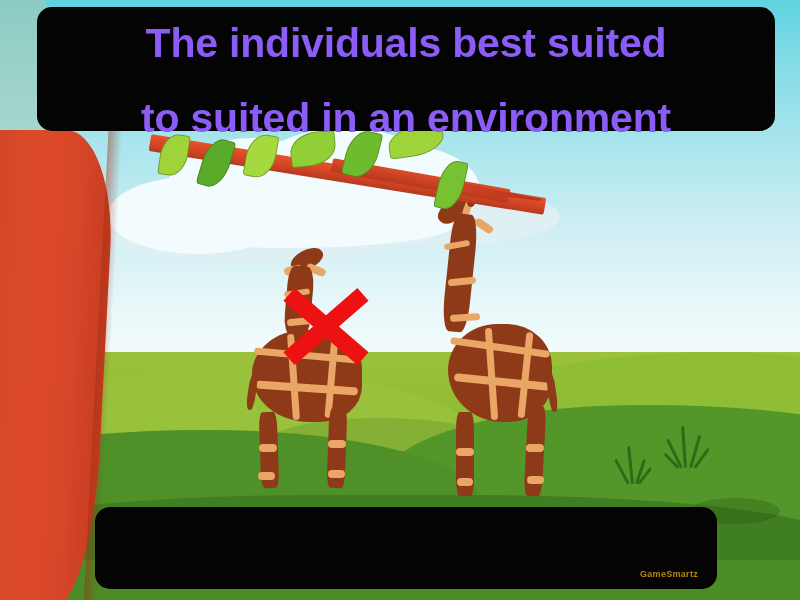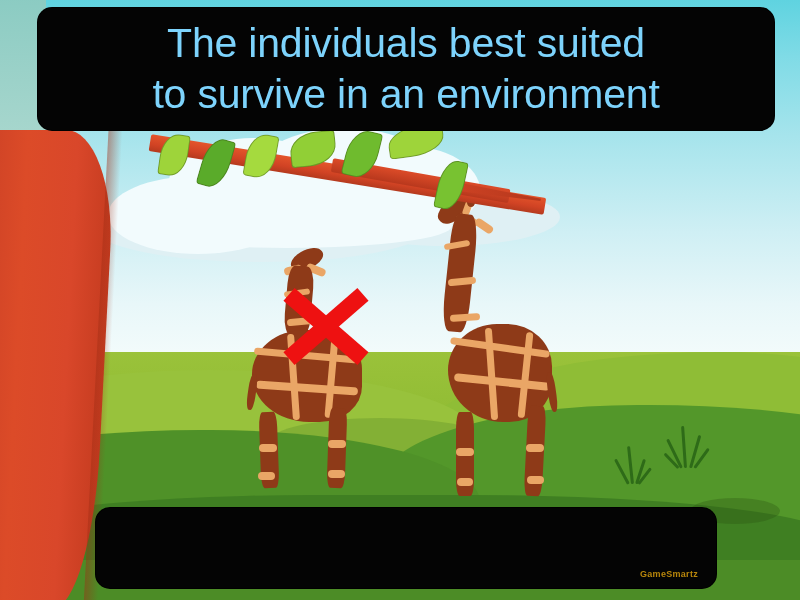--- a/index.html
+++ b/index.html
@@ -208,26 +208,27 @@
     justify-content: center;
     flex-direction: column;
     box-shadow: 0 0 0 1px #000;
   }
   #banner-top {
     left: 38px; top: 8px;
     width: 724px; height: 122px;
     padding: 0 6px;
   }
   #banner-top .line {
-    color: #7dd3fc;
+    color: #8b5cf6;
     font-size: 41px;
     line-height: 51px;
     white-space: nowrap;
     letter-spacing: -.2px;
-    font-weight: 400;
+    font-weight: 700;
+    margin-top: 24px;
   }
   #banner-bottom {
     left: 96px; top: 508px;
     width: 620px; height: 80px;
     justify-content: center;
   }
   #banner-bottom .term {
     color: #ffb412;
     font-size: 50px;
     line-height: 56px;
@@ -365,20 +366,20 @@
     </div>
 
     <div class="redx">
       <span class="a"></span>
       <span class="b"></span>
     </div>
   </div>
 
   <div class="banner" id="banner-top">
     <div class="line">The individuals best suited</div>
-    <div class="line">to survive in an environment</div>
+    <div class="line">to suited in an environment</div>
   </div>
 
   <div class="banner" id="banner-bottom">
     <div id="watermark">GameSmartz</div>
   </div>
 
 </div>
 
 </body></html>

